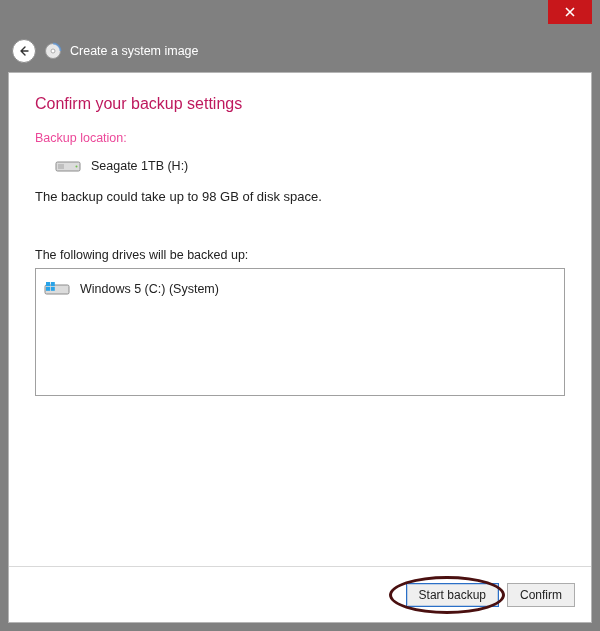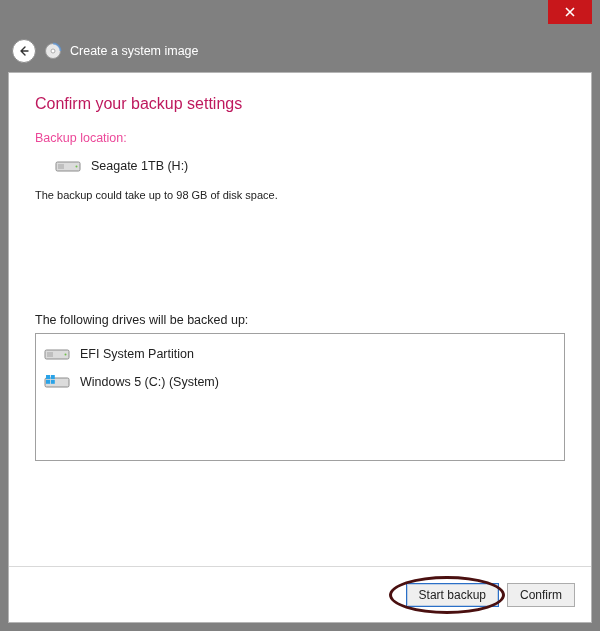--- a/index.html
+++ b/index.html
@@ -7,21 +7,21 @@
     .outer { width: 600px; height: 631px; background: #808080; position: relative; }
     .close-btn { position: absolute; top: 0; right: 8px; width: 44px; height: 24px; background: #c8171b; display: flex; align-items: center; justify-content: center; cursor: default; }
     .close-btn svg { width: 10px; height: 10px; }
     .header { position: absolute; top: 38px; left: 12px; right: 12px; height: 26px; display: flex; align-items: center; gap: 8px; }
     .back-btn { width: 24px; height: 24px; border-radius: 50%; background: #fff; border: 1px solid #8a8a8a; display: flex; align-items: center; justify-content: center; cursor: default; }
     .header-title { font-size: 12.5px; color: #ffffff; }
     .panel { position: absolute; top: 72px; left: 8px; right: 8px; bottom: 8px; background: #fff; border: 1px solid #b5b5b5; padding: 22px 26px 18px 26px; }
     .confirm-title { color: #be185d; font-size: 16px; font-weight: 400; margin-bottom: 18px; }
     .label-row { font-size: 12.5px; color: #ec4899; margin-bottom: 12px; }
     .drive-row { display: flex; align-items: center; gap: 10px; margin-left: 20px; margin-bottom: 14px; font-size: 12.5px; }
-    .estimate { font-size: 11px; margin-bottom: 112px; }
+    .estimate { font-size: 13px; margin-bottom: 44px; }
     .following { font-size: 12.5px; margin-bottom: 6px; }
     .drive-list { border: 1px solid #a0a0a0; height: 128px; padding: 6px 6px; overflow: hidden; }
     .drive-item { display: flex; align-items: center; gap: 10px; height: 28px; font-size: 12.5px; padding-left: 2px; }
     .footer { position: absolute; left: 0; right: 0; bottom: 0; height: 56px; border-top: 1px solid #d9d9d9; display: flex; align-items: center; justify-content: flex-end; padding-right: 16px; gap: 8px; }
     .btn { height: 24px; padding: 0 12px; font-size: 12px; border: 1px solid #acacac; background: #efefef; display: flex; align-items: center; justify-content: center; cursor: default; }
     .btn.default { border: 1px solid #2a6fc7; box-shadow: 0 0 0 1px rgba(42,111,199,.25) inset; min-width: 92px; }
     .highlight-ring { position: absolute; border: 3px solid #4a1010; border-radius: 50% / 50%; width: 116px; height: 38px; bottom: 8px; right: 86px; pointer-events: none; }
     .hdd-icon { width: 26px; height: 18px; flex: none; }
     .win-icon { width: 26px; height: 18px; flex: none; }
     .cd-icon { width: 18px; height: 18px; flex: none; }
@@ -64,28 +64,20 @@
       </svg>
       <span>Seagate 1TB (H:)</span>
     </div>
 
     <div class="estimate">The backup could take up to 98 GB of disk space.</div>
 
     <div class="following">The following drives will be backed up:</div>
 
     <div class="drive-list">
       <div class="drive-item">
-        <svg class="hdd-icon" viewBox="0 0 26 18">
-          <rect x="1" y="5" width="24" height="9" rx="1.5" fill="#dcdcdc" stroke="#8c8c8c" stroke-width="1"></rect>
-          <circle cx="21.5" cy="9.5" r="1" fill="#6fbf4a"></circle>
-          <rect x="3" y="7" width="6" height="5" fill="#bfbfbf"></rect>
-        </svg>
-        <span>EFI System Partition</span>
-      </div>
-      <div class="drive-item">
         <svg class="win-icon" viewBox="0 0 26 18">
           <rect x="1" y="5" width="24" height="9" rx="1.5" fill="#dcdcdc" stroke="#8c8c8c" stroke-width="1"></rect>
           <g transform="translate(2,2)">
             <rect x="0" y="0" width="4" height="4" fill="#2aa3e8"></rect>
             <rect x="4.8" y="0" width="4" height="4" fill="#2aa3e8"></rect>
             <rect x="0" y="4.8" width="4" height="4" fill="#2aa3e8"></rect>
             <rect x="4.8" y="4.8" width="4" height="4" fill="#2aa3e8"></rect>
           </g>
         </svg>
         <span>Windows 5 (C:) (System)</span>

